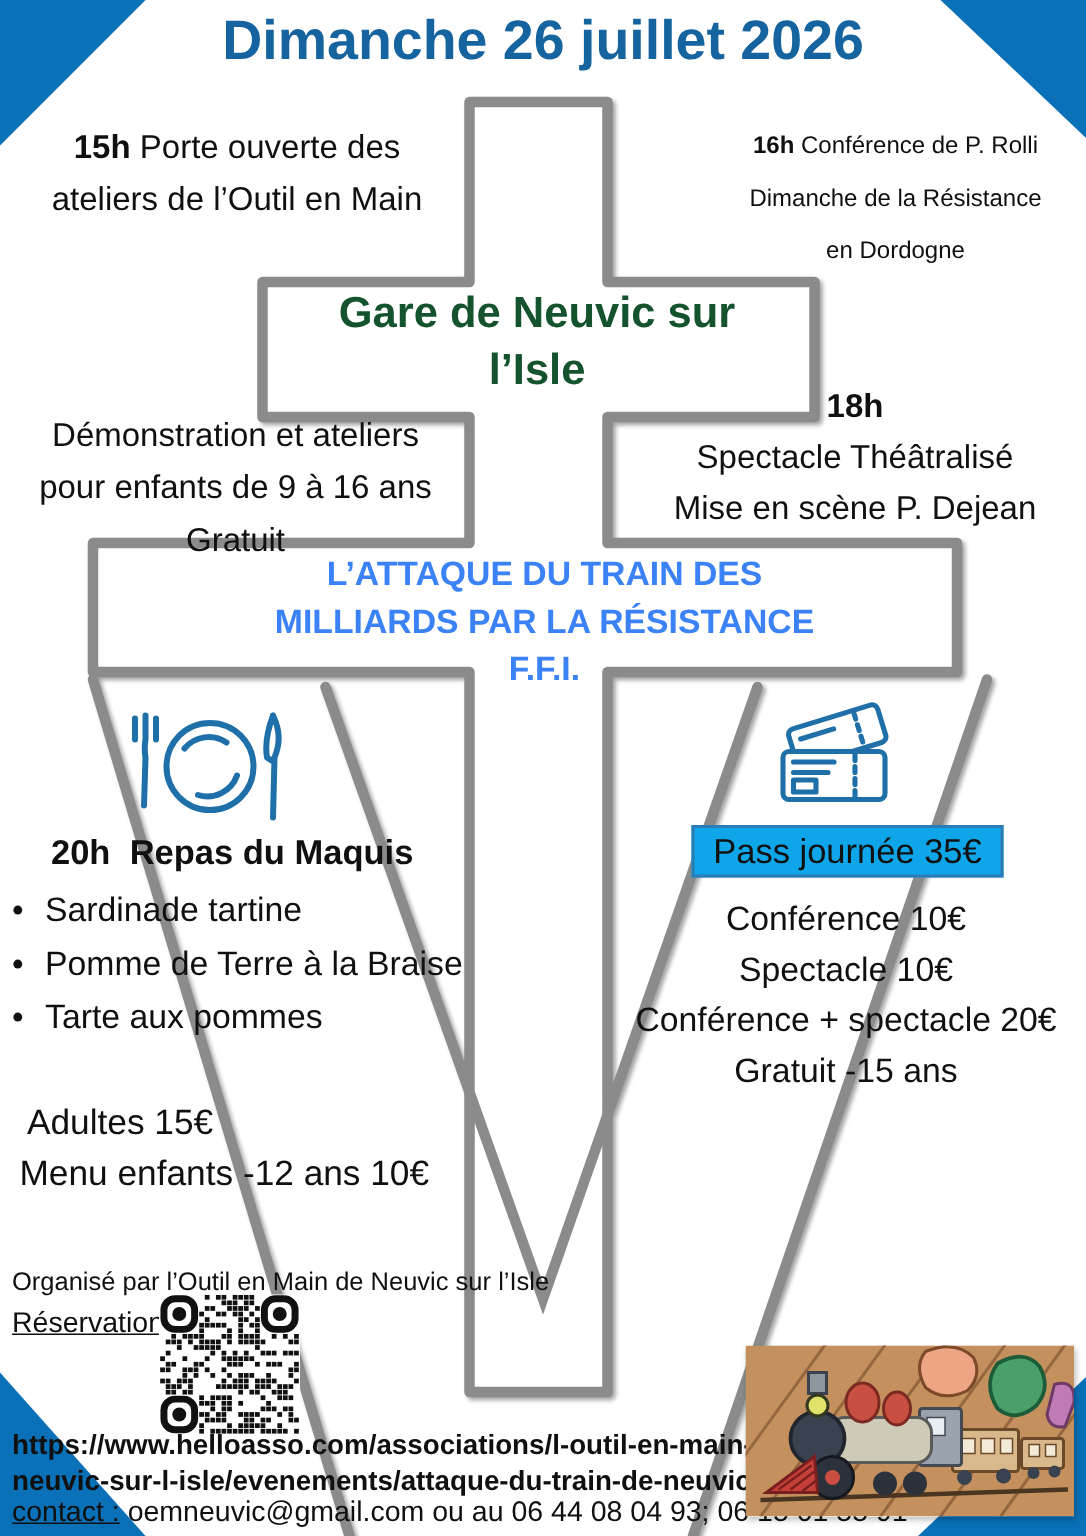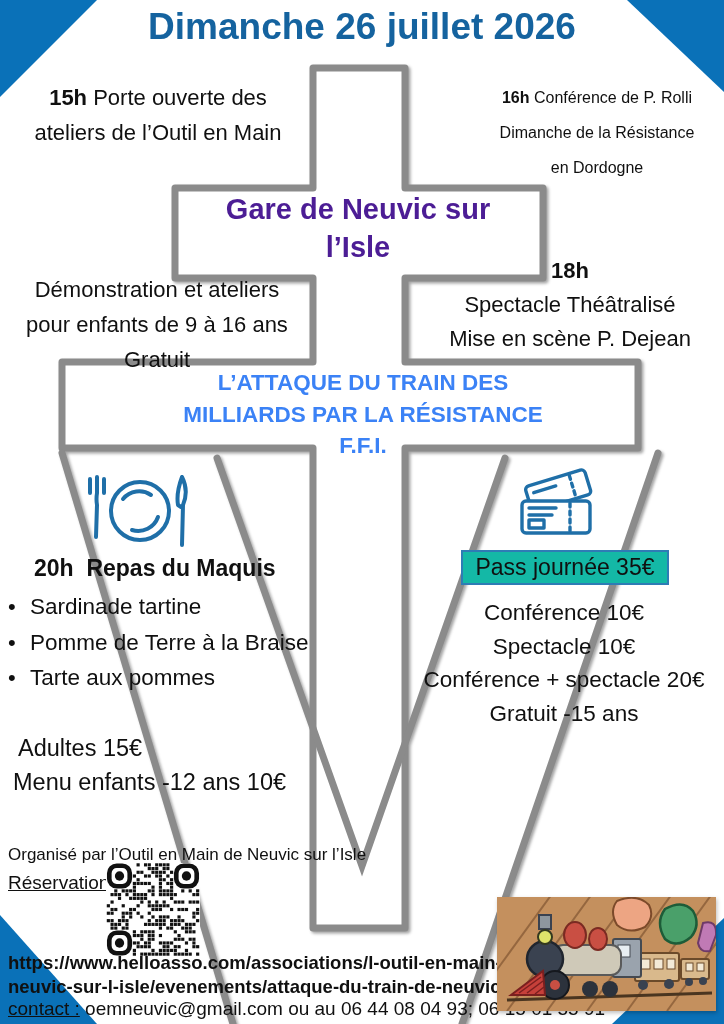--- a/index.html
+++ b/index.html
@@ -10,34 +10,34 @@
   .b{font-weight:bold;}
   .u{text-decoration:underline;}
   svg{display:block;}
   
   #bg-art{position:absolute;left:0;top:0;z-index:1;}
   
   .txt{z-index:2;}
   #title{left:0;top:6px;width:724px;font-size:37px;font-weight:bold;color:#15639f;letter-spacing:0px;}
   #evt-left1{left:6px;top:80px;width:304px;font-size:22px;line-height:35px;}
   #evt-right1{left:412px;top:80px;width:306px;font-size:16px;line-height:35px;padding-left:32px;}
-  #venue{left:180px;top:190px;width:356px;font-size:29px;line-height:38px;font-weight:bold;color:#4c1d95;}
+  #venue{left:180px;top:190px;width:356px;font-size:29px;line-height:38px;font-weight:bold;color:#14532d;}
   #evt-left2{left:2px;top:272px;width:310px;font-size:22px;line-height:35px;}
   #evt-right2{left:420px;top:254px;width:300px;font-size:22px;line-height:34px;}
   #attack{left:120px;top:367px;width:486px;font-size:22.5px;line-height:31.5px;font-weight:bold;color:#3b82f6;}
   #meal-icon{left:82px;top:467px;z-index:2;}
   #tickets-icon{left:512px;top:465px;z-index:2;}
   #menu-head{left:34px;top:555px;width:320px;font-size:23px;font-weight:bold;}
   #menu-list{left:8px;top:589px;width:330px;font-size:22.5px;line-height:35.5px;list-style:none;margin:0;padding:0;}
   #menu-list li{position:relative;padding-left:22px;}
   #menu-list li::before{content:"•";position:absolute;left:0;top:0;font-size:22px;}
   #price-adults{left:18px;top:735px;font-size:23.5px;}
   #price-children{left:13px;top:769px;font-size:23.5px;}
   #pass-box-wrap{left:415px;top:550px;width:300px;}
-  #pass-box{display:inline-block;border:2.5px solid #2e7cb5;padding:2px 12px;font-size:23px;background:#14b8a6;}
+  #pass-box{display:inline-block;border:2.5px solid #2e7cb5;padding:2px 12px;font-size:23px;background:#0ea5e9;}
   #pricing{left:408px;top:596px;width:312px;font-size:22.5px;line-height:33.6px;}
   #organizer{left:8px;top:845px;font-size:17px;}
   #reservation{left:8px;top:872px;font-size:19px;}
   #qr{left:106px;top:863px;width:94px;height:93px;background:#fff;z-index:2;}
   #url-block{left:8px;top:951px;width:560px;font-size:18.5px;font-weight:bold;line-height:23.5px;}
   #contact-line{left:8px;top:998px;width:600px;font-size:19px;}
   #train{left:497px;top:897px;z-index:3;box-shadow:1px 2px 4px rgba(0,0,0,.25);}
 </style>
 </head>
 <body>

